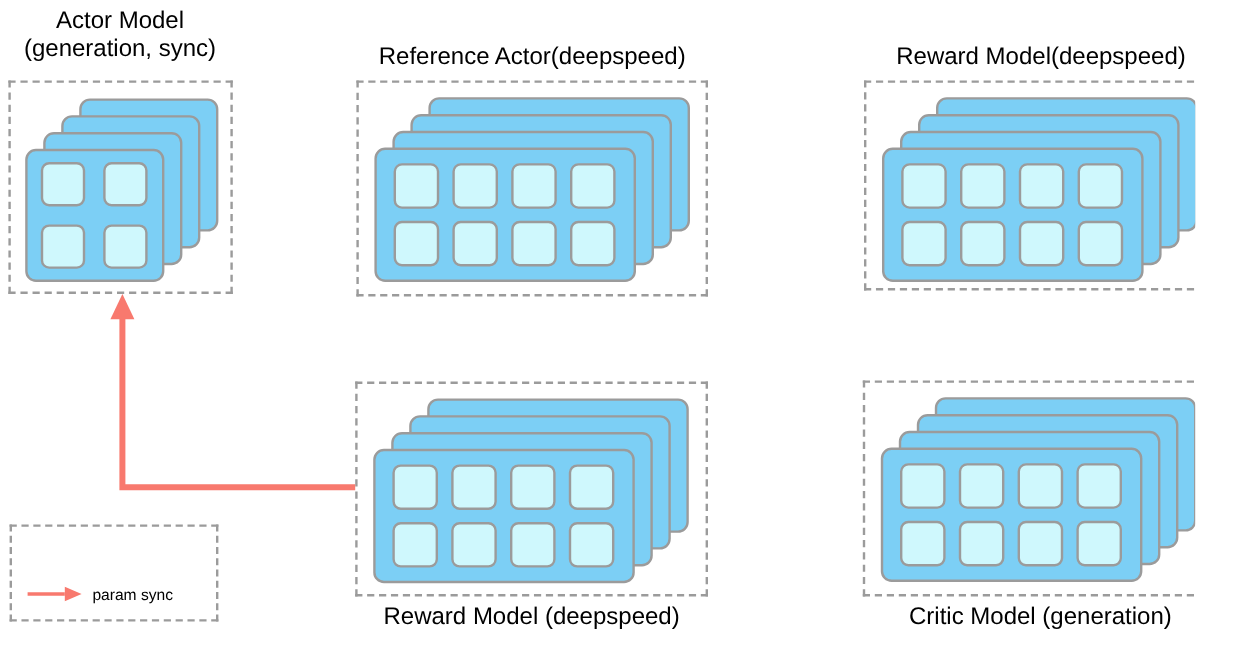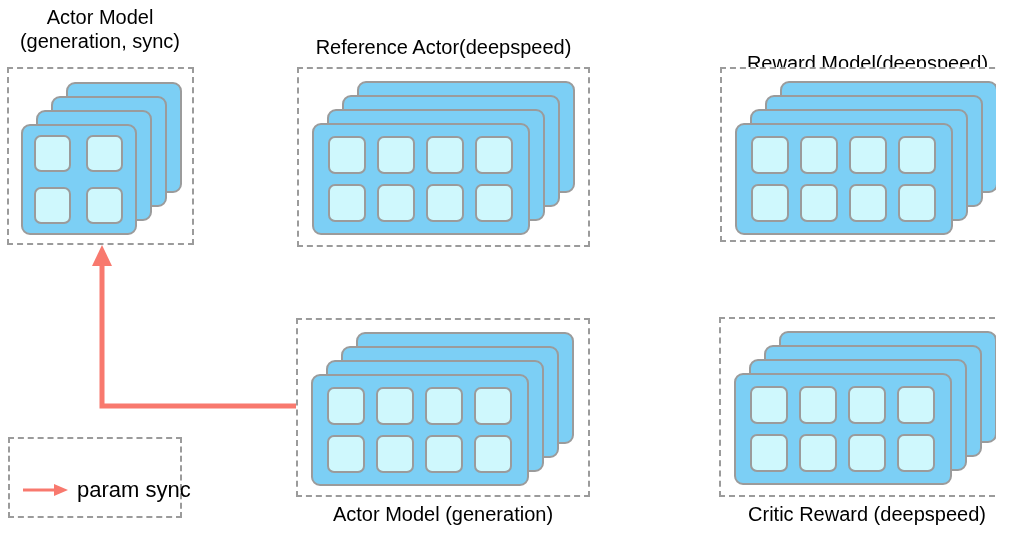--- a/index.html
+++ b/index.html
@@ -49,35 +49,35 @@
   .box-vllm     { left:7px;   top:67px;  width:187px; height:178px; }
   .box-ref      { left:297px; top:67px;  width:293px; height:180px; }
   .box-reward   { left:720px; top:67px;  width:295px; height:175px; }
   .box-actor-ds { left:296px; top:318px; width:294px; height:179px; }
   .box-critic   { left:719px; top:317px; width:296px; height:180px; }
   .stack-pos-sm { left:12px; top:13px; }
   .stack-pos-lg { left:13px; top:12px; }
   
   .title-vllm     { left:0px;   top:5px;   width:200px; }
   .title-ref      { left:297px; top:35px;  width:293px; }
-  .title-reward   { left:720px; top:35px;  width:295px;margin-top:16px; }
+  .title-reward   { left:720px; top:35px;  width:295px; }
   .label-actor-ds { left:296px; top:502px; width:294px; }
   .label-critic   { left:719px; top:502px; width:296px; }
   
   .arrow-overlay { position:absolute; left:0; top:0; pointer-events:none; }
   
   .legend-box {
     position:absolute; left:8px; top:437px; width:174px; height:81px;
     border:2px dashed #9b9b9b; box-sizing:border-box;
   }
   .legend-row {
     position:absolute; left:11px; bottom:13px; display:flex;
     align-items:center; gap:8px;
   }
-  .legend-label { font-size:22px; color:#000; white-space:nowrap; }
+  .legend-label { font-size:13px; color:#000; white-space:nowrap; }
 </style>
 </head>
 <body>
 
 <div class="canvas">
 
   <div class="label title-vllm">
     <div>Actor Model</div>
     <div>(generation, sync)</div>
   </div>
@@ -144,40 +144,40 @@
         <div class="chip"></div>
         <div class="chip"></div>
         <div class="chip"></div>
         <div class="chip"></div>
         <div class="chip"></div>
         <div class="chip"></div>
         <div class="chip"></div>
       </div>
     </div>
   </div>
-  <div class="label label-actor-ds">Actor Model (generation)</div>
+  <div class="label label-actor-ds">Reward Model (deepspeed)</div>
 
   <div class="dashed-box box-critic">
     <div class="stack stack-lg stack-pos-lg">
       <div class="card c3"></div>
       <div class="card c2"></div>
       <div class="card c1"></div>
       <div class="card c0">
         <div class="chip"></div>
         <div class="chip"></div>
         <div class="chip"></div>
         <div class="chip"></div>
         <div class="chip"></div>
         <div class="chip"></div>
         <div class="chip"></div>
         <div class="chip"></div>
       </div>
     </div>
   </div>
-  <div class="label label-critic">Critic Reward (deepspeed)</div>
+  <div class="label label-critic">Critic Model (generation)</div>
 
   <svg class="arrow-overlay" width="1032" height="546" viewBox="0 0 1032 546" aria-hidden="true">
     <path d="M 296 406 H 102 V 263" stroke="#f8796e" stroke-width="5" fill="none"></path>
     <polygon points="102,245 92,266 112,266" fill="#f8796e"></polygon>
   </svg>
 
   <div class="legend-box">
     <div class="legend-row">
       <svg width="48" height="16" viewBox="0 0 48 16" aria-hidden="true">
         <line x1="2" y1="8" x2="33" y2="8" stroke="#f8796e" stroke-width="3"></line>

